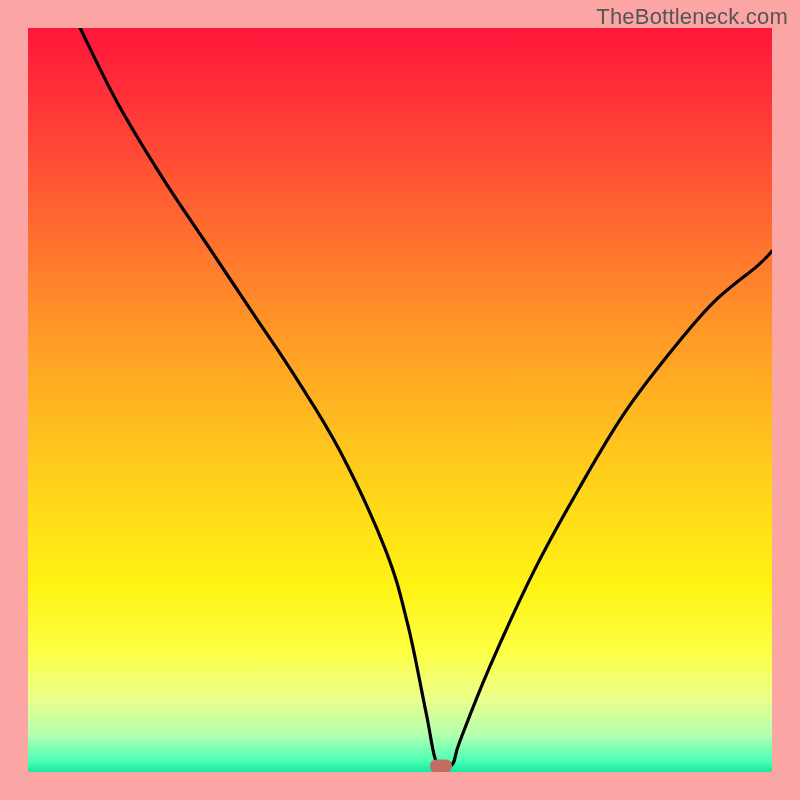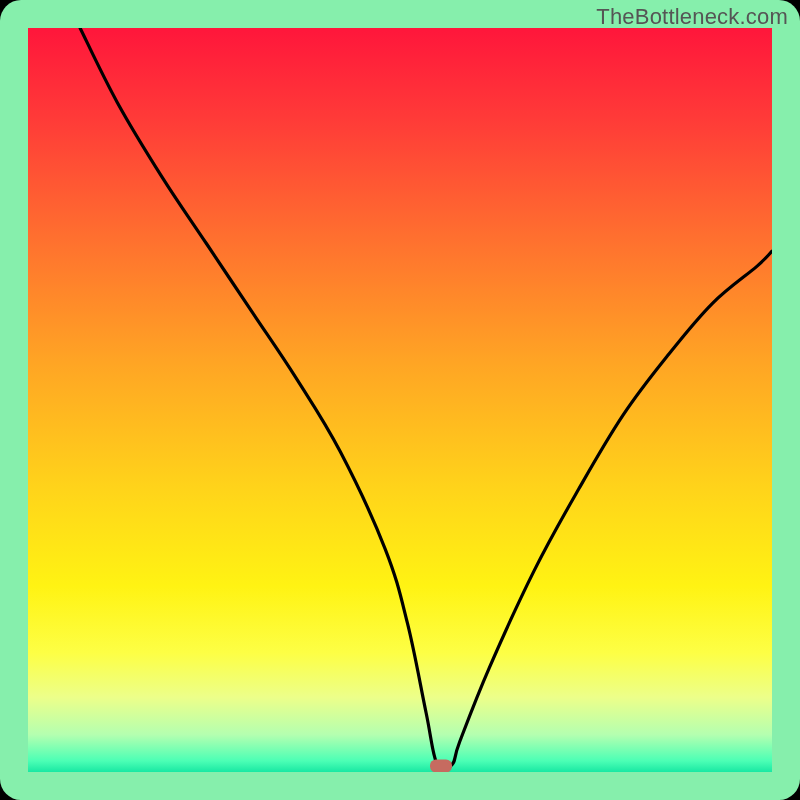--- a/index.html
+++ b/index.html
@@ -7,22 +7,21 @@
     padding: 0;
     width: 800px;
     height: 800px;
     background: #000;
     overflow: hidden;
     font-family: Arial, Helvetica, sans-serif;
   }
   .frame {
     position: absolute;
     inset: 0;
-    background: #86efac;
-    border-radius: 21px;
+    background: #fca5a5;
   }
   .plot {
     position: absolute;
     left: 28px;
     top: 28px;
     width: 744px;
     height: 744px;
     overflow: hidden;
   }
   .watermark {

